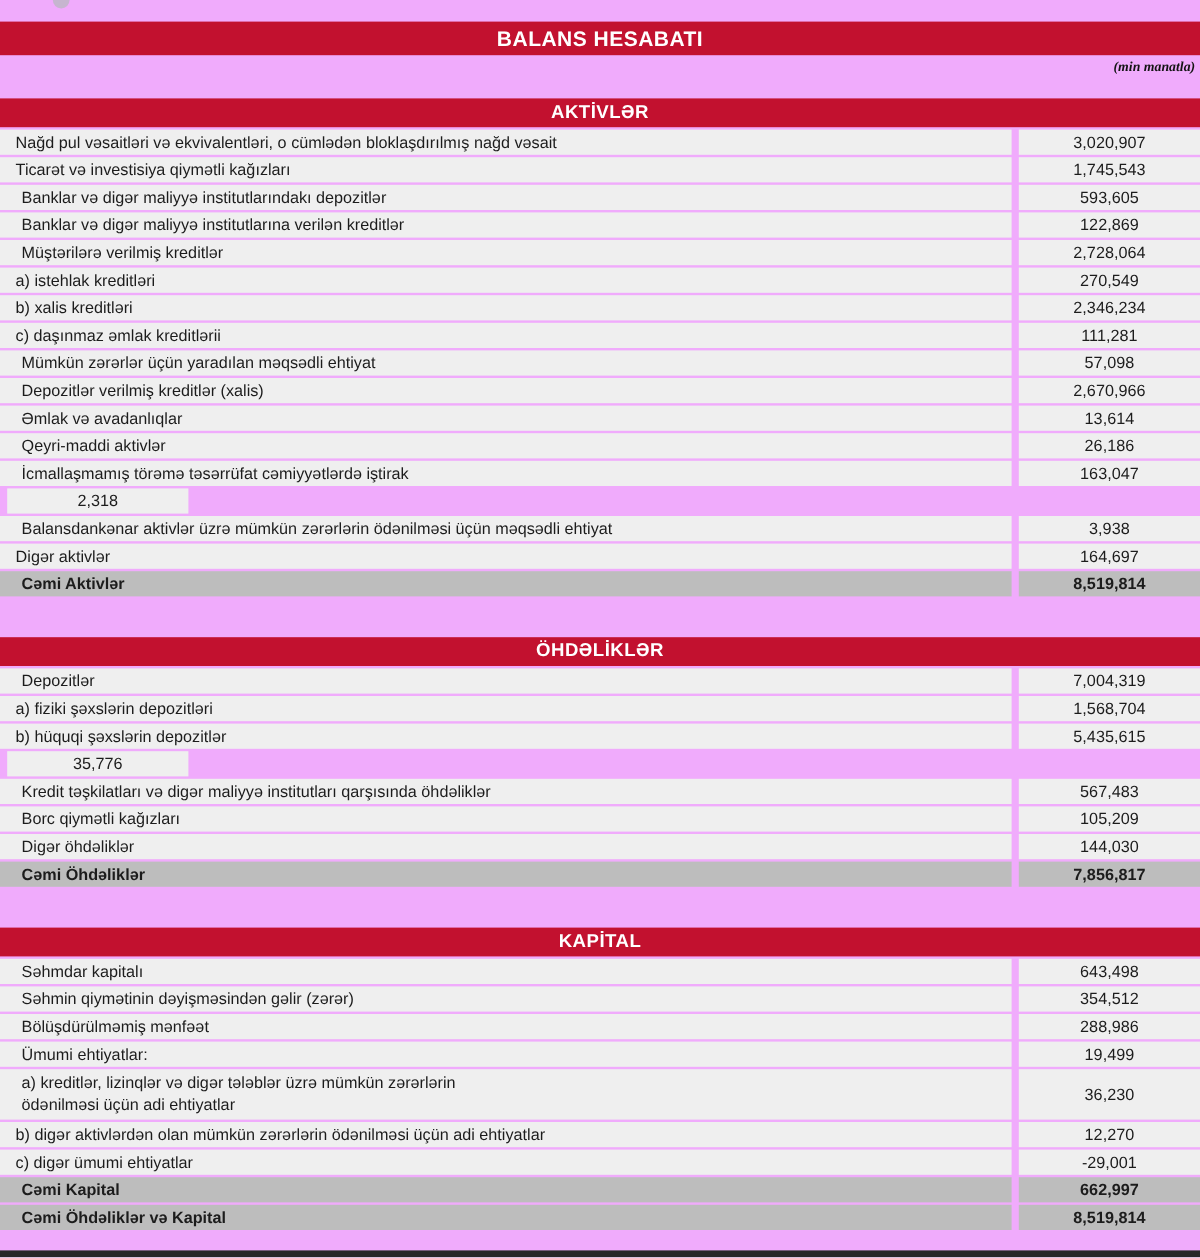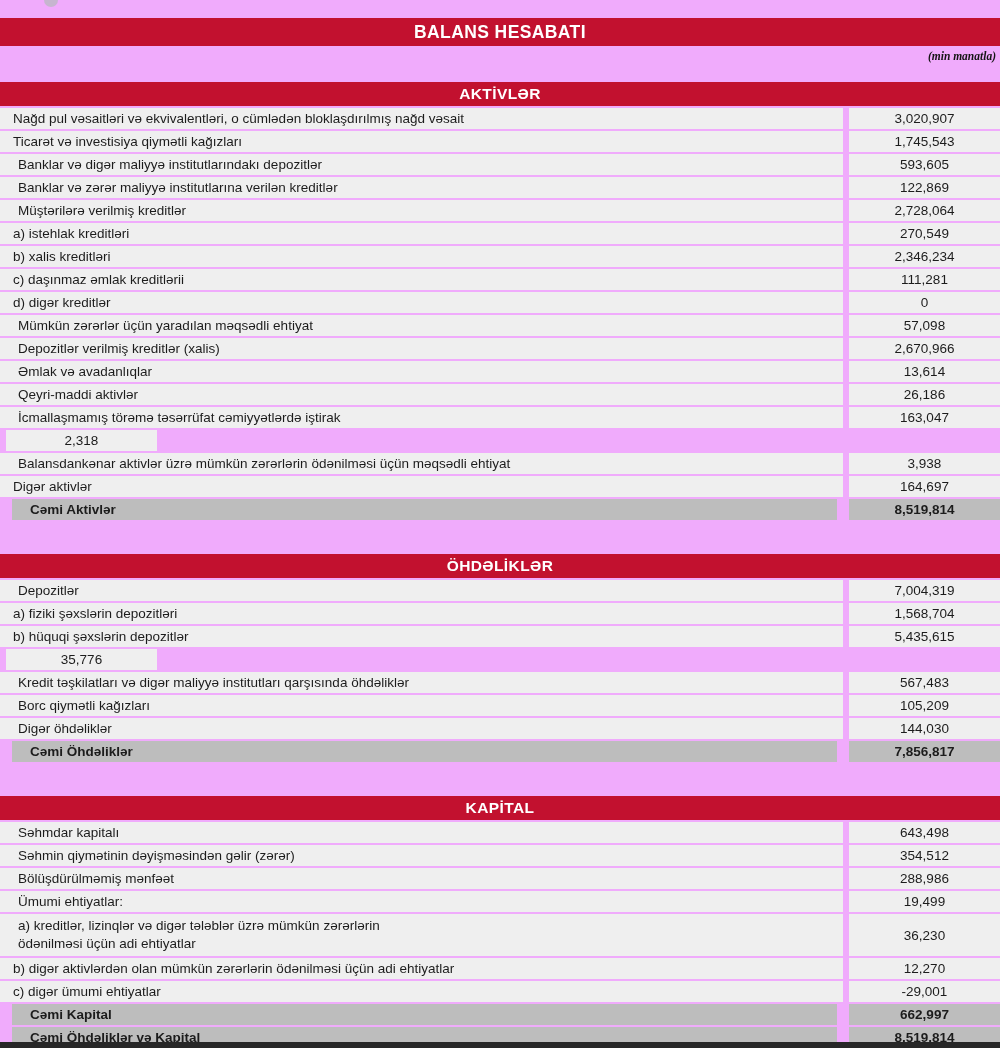--- a/index.html
+++ b/index.html
@@ -79,21 +79,20 @@
     min-height: 21px;
     display: flex; align-items: center; justify-content: center;
   }
 
   .row.indent .label { padding-left: 13px; }
 
   .row.total .label,
   .row.total .value {
     background: var(--total-bg, #bdbdbd);
     font-weight: bold;
-    margin-left: 12px;
   }
 
   .row.twoline .label {
     white-space: pre-line;
     line-height: 1.35;
     min-height: 41px;
     padding-top: 3px; padding-bottom: 3px;
   }
   .row.twoline .value { min-height: 41px; }
 
@@ -124,42 +123,38 @@
         </div>
         <div class="row indent">
           <div class="label">Ticarət və investisiya qiymətli kağızları</div>
           <div class="value">1,745,543</div>
         </div>
         <div class="row">
           <div class="label">Banklar və digər maliyyə institutlarındakı depozitlər</div>
           <div class="value">593,605</div>
         </div>
         <div class="row">
-          <div class="label">Banklar və zərər maliyyə institutlarına verilən kreditlər</div>
+          <div class="label">Banklar və digər maliyyə institutlarına verilən kreditlər</div>
           <div class="value">122,869</div>
         </div>
         <div class="row">
           <div class="label">Müştərilərə verilmiş kreditlər</div>
           <div class="value">2,728,064</div>
         </div>
         <div class="row indent">
           <div class="label">a) istehlak kreditləri</div>
           <div class="value">270,549</div>
         </div>
         <div class="row indent">
           <div class="label">b) xalis kreditləri</div>
           <div class="value">2,346,234</div>
         </div>
         <div class="row indent">
           <div class="label">c) daşınmaz əmlak kreditlərii</div>
           <div class="value">111,281</div>
-        </div>
-        <div class="row indent">
-          <div class="label">d) digər kreditlər</div>
-          <div class="value">0</div>
         </div>
         <div class="row">
           <div class="label">Mümkün zərərlər üçün yaradılan məqsədli ehtiyat</div>
           <div class="value">57,098</div>
         </div>
         <div class="row">
           <div class="label">Depozitlər verilmiş kreditlər (xalis)</div>
           <div class="value">2,670,966</div>
         </div>
         <div class="row">

